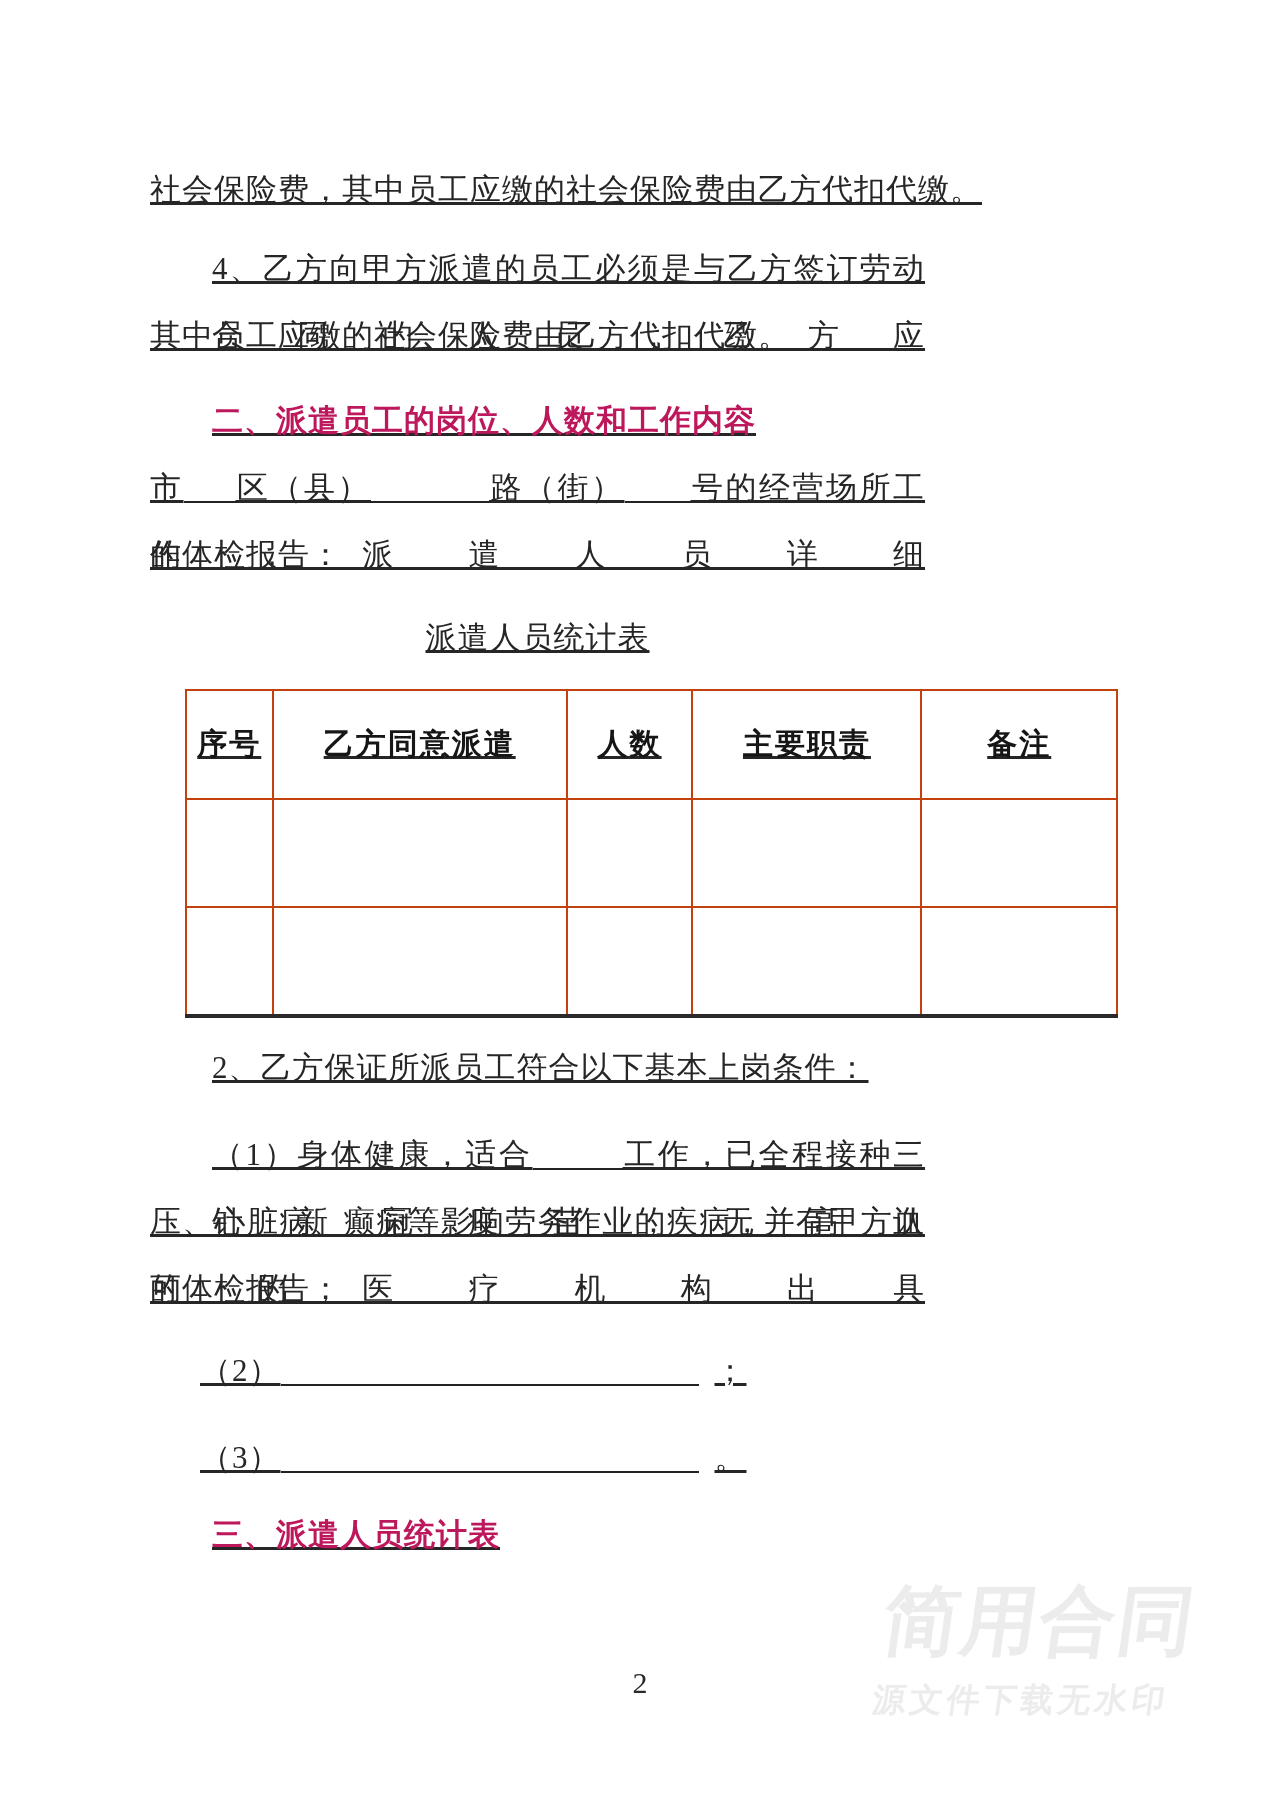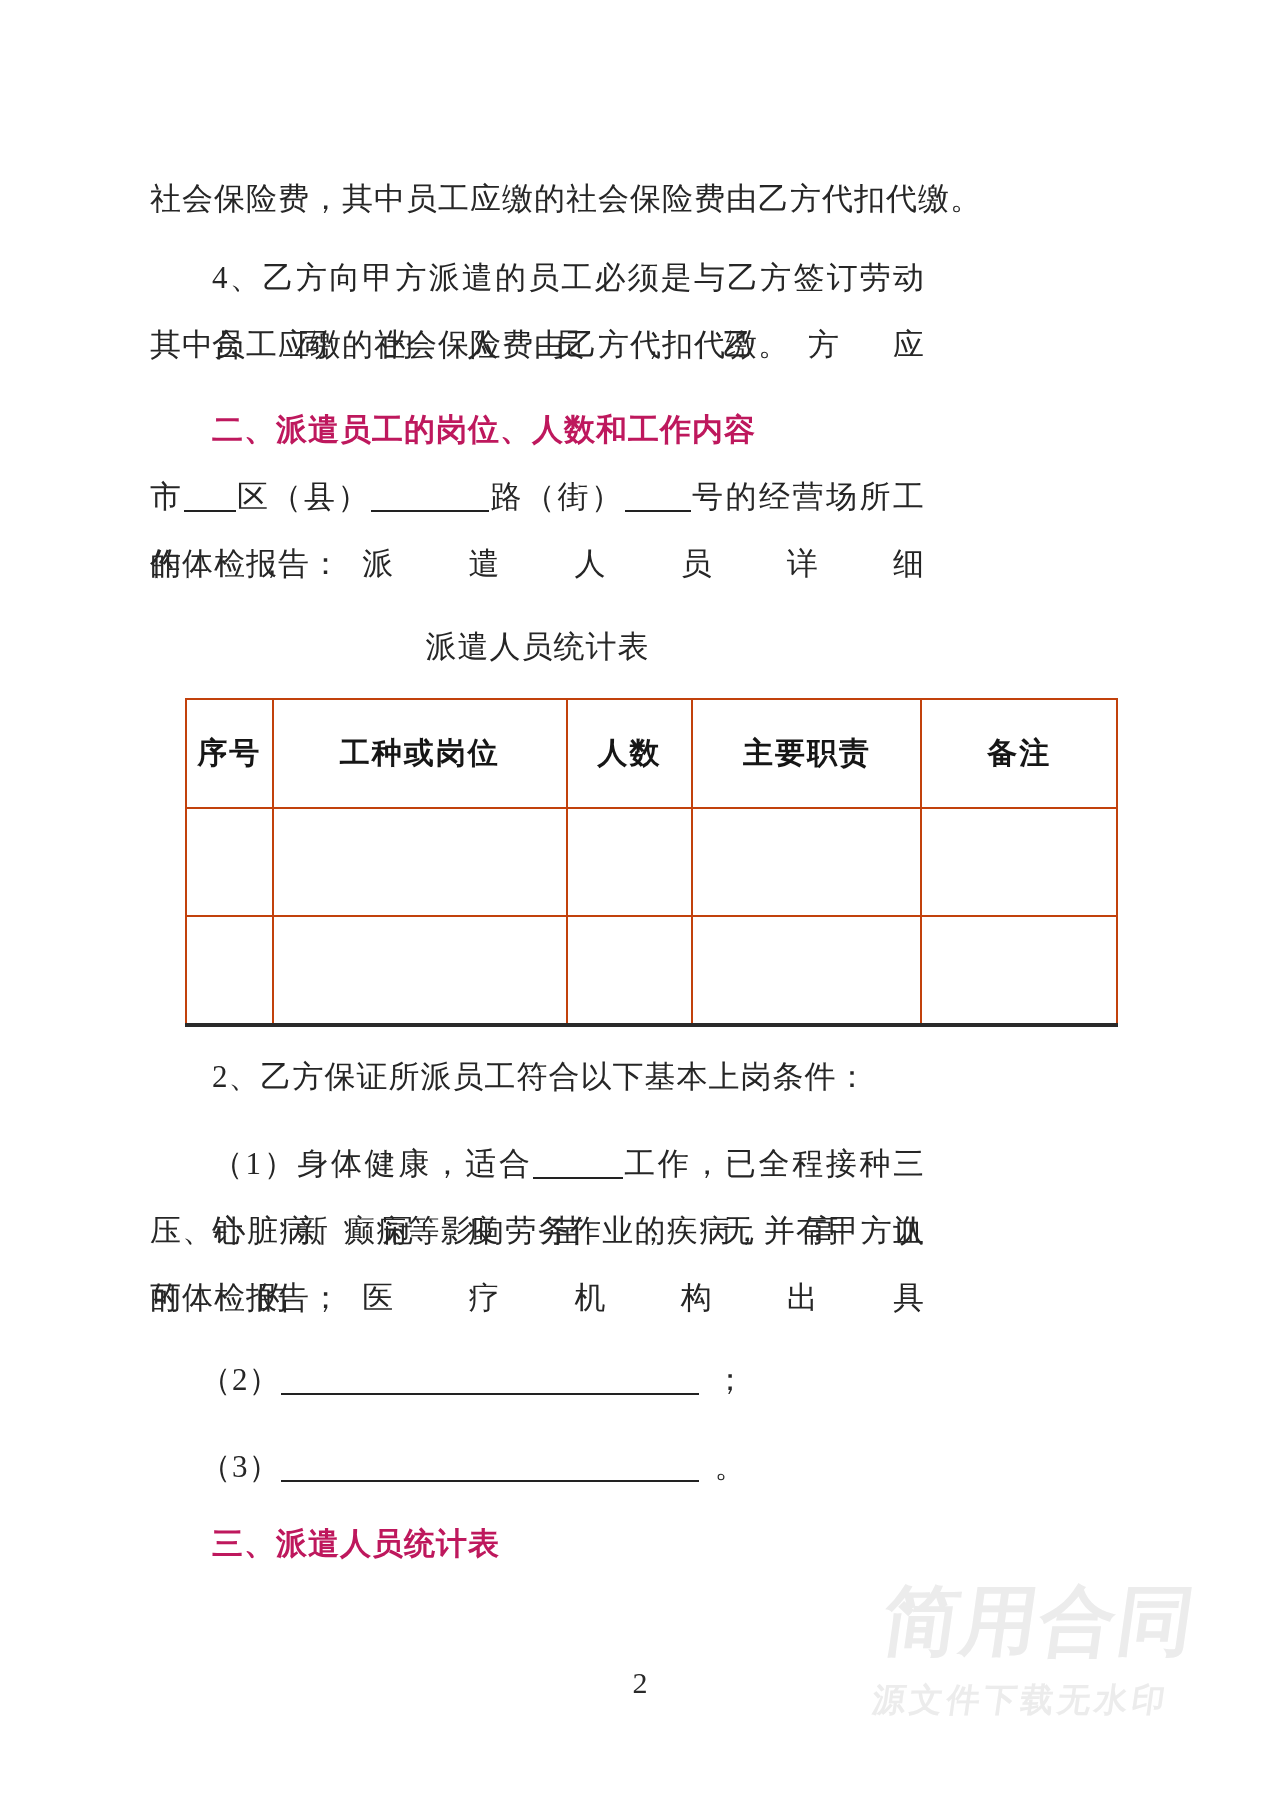--- a/index.html
+++ b/index.html
@@ -7,26 +7,27 @@
     position:relative;
     width:1280px;height:1810px;
     margin:0 auto;
     background:#ffffff;
     font-family:"Liberation Serif","DejaVu Serif",serif;
     color:#262626;
     overflow:hidden;
   }
   .content{
     position:absolute;
-    left:0;top:9px;
+    left:0;top:0;
     width:1055px;
     padding:156px 130px 0 150px;
     box-sizing:border-box;
     font-size:31px;
     letter-spacing:1px;
+    text-decoration:underline;
   }
   .line{
     height:67px;
     line-height:67px;
     white-space:nowrap;
   }
   .jl{ text-align:justify; text-align-last:justify; white-space:normal; }
   .ind{ padding-left:62px; }
   .ind-item{ padding-left:50px; }
   .bold{ font-weight:700; color:#be185d; }
@@ -121,21 +122,21 @@
       <colgroup>
         <col style="width:9.3%">
           <col style="width:31.6%">
           <col style="width:13.5%">
           <col style="width:24.6%">
           <col style="width:21.0%">
       </colgroup>
       <thead>
         <tr>
           <th>序号</th>
-          <th>工种或岗位</th>
+          <th>乙方同意派遣</th>
           <th>人数</th>
           <th>主要职责</th>
           <th>备注</th>
         </tr>
       </thead>
       <tbody>
         <tr>
           <td></td>
           <td></td>
           <td></td>

